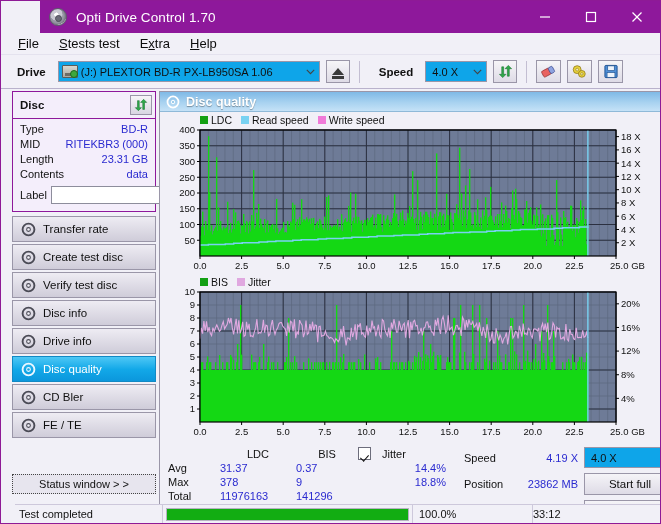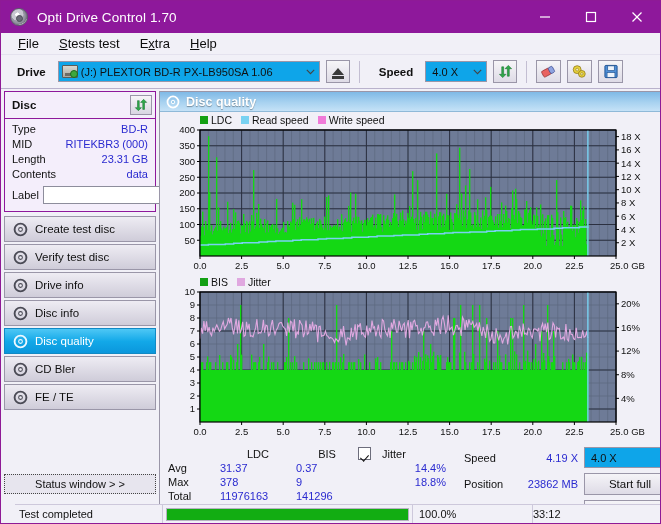--- a/index.html
+++ b/index.html
@@ -16,20 +16,21 @@
     position:relative; width:661px; height:524px;
     border:1px solid #8e1a96;
     background:#f1f0f7;
     overflow:hidden;
   }
 
   
   .titlebar {
     height:32px; background:#8e189b; display:flex; align-items:center;
     position:relative;
+    margin-left:39px;
   }
   .title-icon {
     width:18px; height:18px; margin-left:9px; border-radius:50%;
     background:radial-gradient(circle at 40% 35%, #fff 0 14%, #c8c8d2 16% 42%, #9a9aa8 44% 70%, #e8e8f0 72% 100%);
     border:1px solid #5d5d6b; flex:none;
     box-shadow:inset -1px -1px 2px rgba(0,0,0,.3);
   }
   .title-icon::after{
     content:''; display:block; width:5px;height:5px;border-radius:50%;
     background:#6a6a78; margin:5.5px auto 0; border:1px solid #4c4c58;
@@ -81,21 +82,21 @@
   .tbtn.wide { width:25px; }
   .sep { width:1px; height:22px; background:#c3bed2; margin:0 3px; }
   .eject {
     width:8px;height:0;border-left:6px solid transparent;border-right:6px solid transparent;
     border-bottom:7px solid #3a3a3a;position:relative;
   }
   .eject::after{content:'';position:absolute;left:-6px;top:8px;width:12px;height:3px;background:#3a3a3a;}
 
   
   .body { display:flex; height:409px; }
-  .left { width:158px; flex:none; display:flex; flex-direction:column; padding:2px 3px 0 3px; }
+  .left { width:158px; flex:none; display:flex; flex-direction:column; padding:2px 3px 0 11px; }
 
   
   .disc-panel { border:1px solid #8e189b; background:#f4eefb; }
   .disc-head {
     display:flex;align-items:center;justify-content:space-between;
     padding:3px 3px 3px 7px; border-bottom:1px solid #8e189b;
   }
   .disc-head .t { font-weight:bold; font-size:11.5px; color:#111; }
   .sq-btn {
     width:22px;height:20px;border:1px solid #9a96a8;background:linear-gradient(#f6f5f8,#d9d6e2);
@@ -324,42 +325,49 @@
           </div>
         </div>
       </div>
 
       <div class="nav">
         <div class="navbtn">
           <svg class="disc-ico" viewBox="0 0 16 16">
               <circle cx="8" cy="8" r="6.3" fill="none" stroke="#4a4a55" stroke-width="2"></circle>
               <circle cx="8" cy="8" r="2" fill="#f1f0f7" stroke="#4a4a55" stroke-width="1.1"></circle>
             </svg>
+          <span>Transfer rate</span>
+        </div>
+        <div class="navbtn">
+          <svg class="disc-ico" viewBox="0 0 16 16">
+              <circle cx="8" cy="8" r="6.3" fill="none" stroke="#4a4a55" stroke-width="2"></circle>
+              <circle cx="8" cy="8" r="2" fill="#f1f0f7" stroke="#4a4a55" stroke-width="1.1"></circle>
+            </svg>
           <span>Create test disc</span>
         </div>
         <div class="navbtn">
           <svg class="disc-ico" viewBox="0 0 16 16">
               <circle cx="8" cy="8" r="6.3" fill="none" stroke="#4a4a55" stroke-width="2"></circle>
               <circle cx="8" cy="8" r="2" fill="#f1f0f7" stroke="#4a4a55" stroke-width="1.1"></circle>
             </svg>
           <span>Verify test disc</span>
         </div>
         <div class="navbtn">
           <svg class="disc-ico" viewBox="0 0 16 16">
               <circle cx="8" cy="8" r="6.3" fill="none" stroke="#4a4a55" stroke-width="2"></circle>
               <circle cx="8" cy="8" r="2" fill="#f1f0f7" stroke="#4a4a55" stroke-width="1.1"></circle>
             </svg>
-          <span>Drive info</span>
+          <span>Disc info</span>
         </div>
         <div class="navbtn">
           <svg class="disc-ico" viewBox="0 0 16 16">
               <circle cx="8" cy="8" r="6.3" fill="none" stroke="#4a4a55" stroke-width="2"></circle>
               <circle cx="8" cy="8" r="2" fill="#f1f0f7" stroke="#4a4a55" stroke-width="1.1"></circle>
             </svg>
-          <span>Disc info</span>
+          <span>Drive info</span>
         </div>
         <div class="navbtn active">
           <svg class="disc-ico" viewBox="0 0 16 16">
               <circle cx="8" cy="8" r="6.3" fill="none" stroke="#eef8ff" stroke-width="2"></circle>
               <circle cx="8" cy="8" r="2" fill="#1aa9e4" stroke="#eef8ff" stroke-width="1.1"></circle>
             </svg>
           <span>Disc quality</span>
         </div>
         <div class="navbtn">
           <svg class="disc-ico" viewBox="0 0 16 16">

